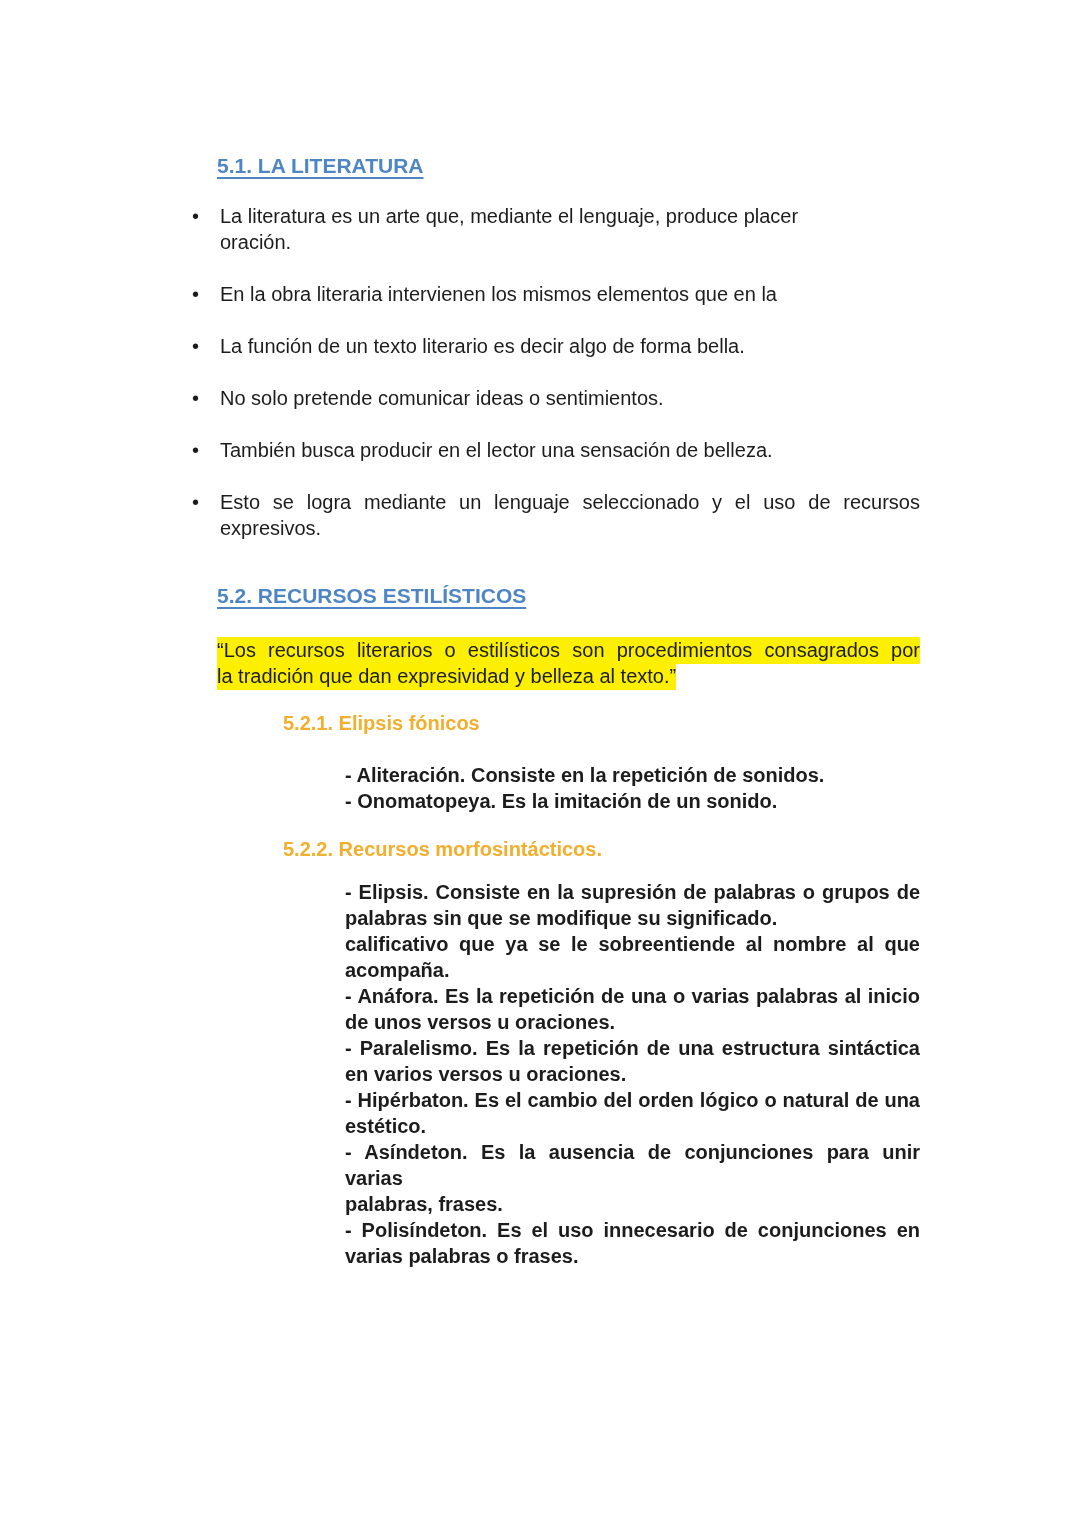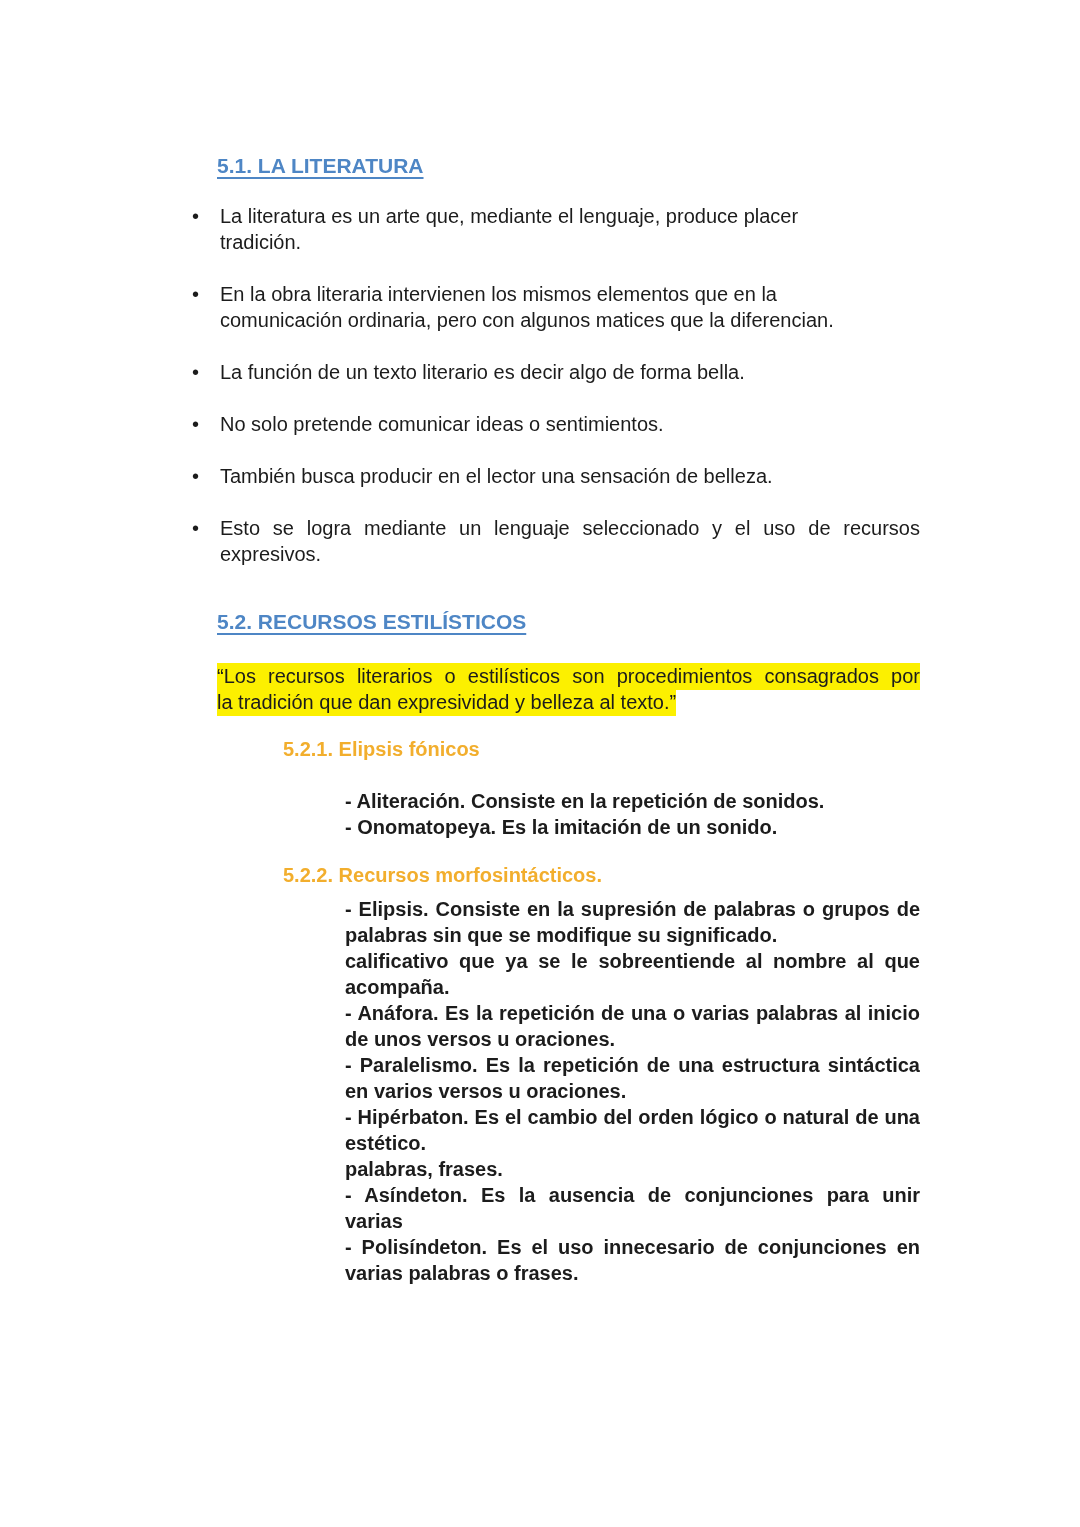--- a/index.html
+++ b/index.html
@@ -52,46 +52,45 @@
   
   .quote{margin:28px 0 0 217px;width:703px;}
   .hl{
     background:var(--highlight_yellow,#fcf000);
     padding:2px 0 3px 0;
   }
 
   
   .rlist{width:575px;margin-left:345px;font-weight:bold;}
   .fonic{margin-top:26px;}
-  .morfo{margin-top:8px;}
+  .morfo{margin-top:17px;}
 
   
   .jline{display:block;text-align:justify;text-align-last:justify;}
   .jline-end{text-align:center;text-align-last:left;}
 </style>
 </head>
 <body>
 
 <div class="page">
 
   <h2 class="h-blue h1pos">5.1. LA LITERATURA</h2>
 
   <div>
     <div class="bullet first">
       <span class="marker">•</span>
       <div class="btext">
           <span class="jline jline-end">La literatura es un arte que, mediante el lenguaje, produce placer</span>
-          <span class="jline jline-end">tradición.</span>
+          <span class="jline jline-end">oración.</span>
         </div>
     </div>
     <div class="bullet">
       <span class="marker">•</span>
       <div class="btext">
           <span class="jline jline-end">En la obra literaria intervienen los mismos elementos que en la</span>
-          <span class="jline jline-end">comunicación ordinaria, pero con algunos matices que la diferencian.</span>
         </div>
     </div>
     <div class="bullet">
       <span class="marker">•</span>
       <div class="btext">
           <span class="jline jline-end">La función de un texto literario es decir algo de forma bella.</span>
         </div>
     </div>
     <div class="bullet">
       <span class="marker">•</span>
@@ -149,22 +148,22 @@
       </div>
     <div class="ritem">
         <span class="jline">- Paralelismo. Es la repetición de una estructura sintáctica</span>
         <span class="jline jline-end">en varios versos u oraciones.</span>
       </div>
     <div class="ritem">
         <span class="jline">- Hipérbaton. Es el cambio del orden lógico o natural de una</span>
         <span class="jline jline-end">estético.</span>
       </div>
     <div class="ritem">
+        <span class="jline">- Asíndeton. Es la ausencia de conjunciones para unir varias</span>
         <span class="jline jline-end">palabras, frases.</span>
-        <span class="jline">- Asíndeton. Es la ausencia de conjunciones para unir varias</span>
       </div>
     <div class="ritem">
         <span class="jline">- Polisíndeton. Es el uso innecesario de conjunciones en</span>
         <span class="jline jline-end">varias palabras o frases.</span>
       </div>
   </div>
 
 </div>
 
 </body></html>

